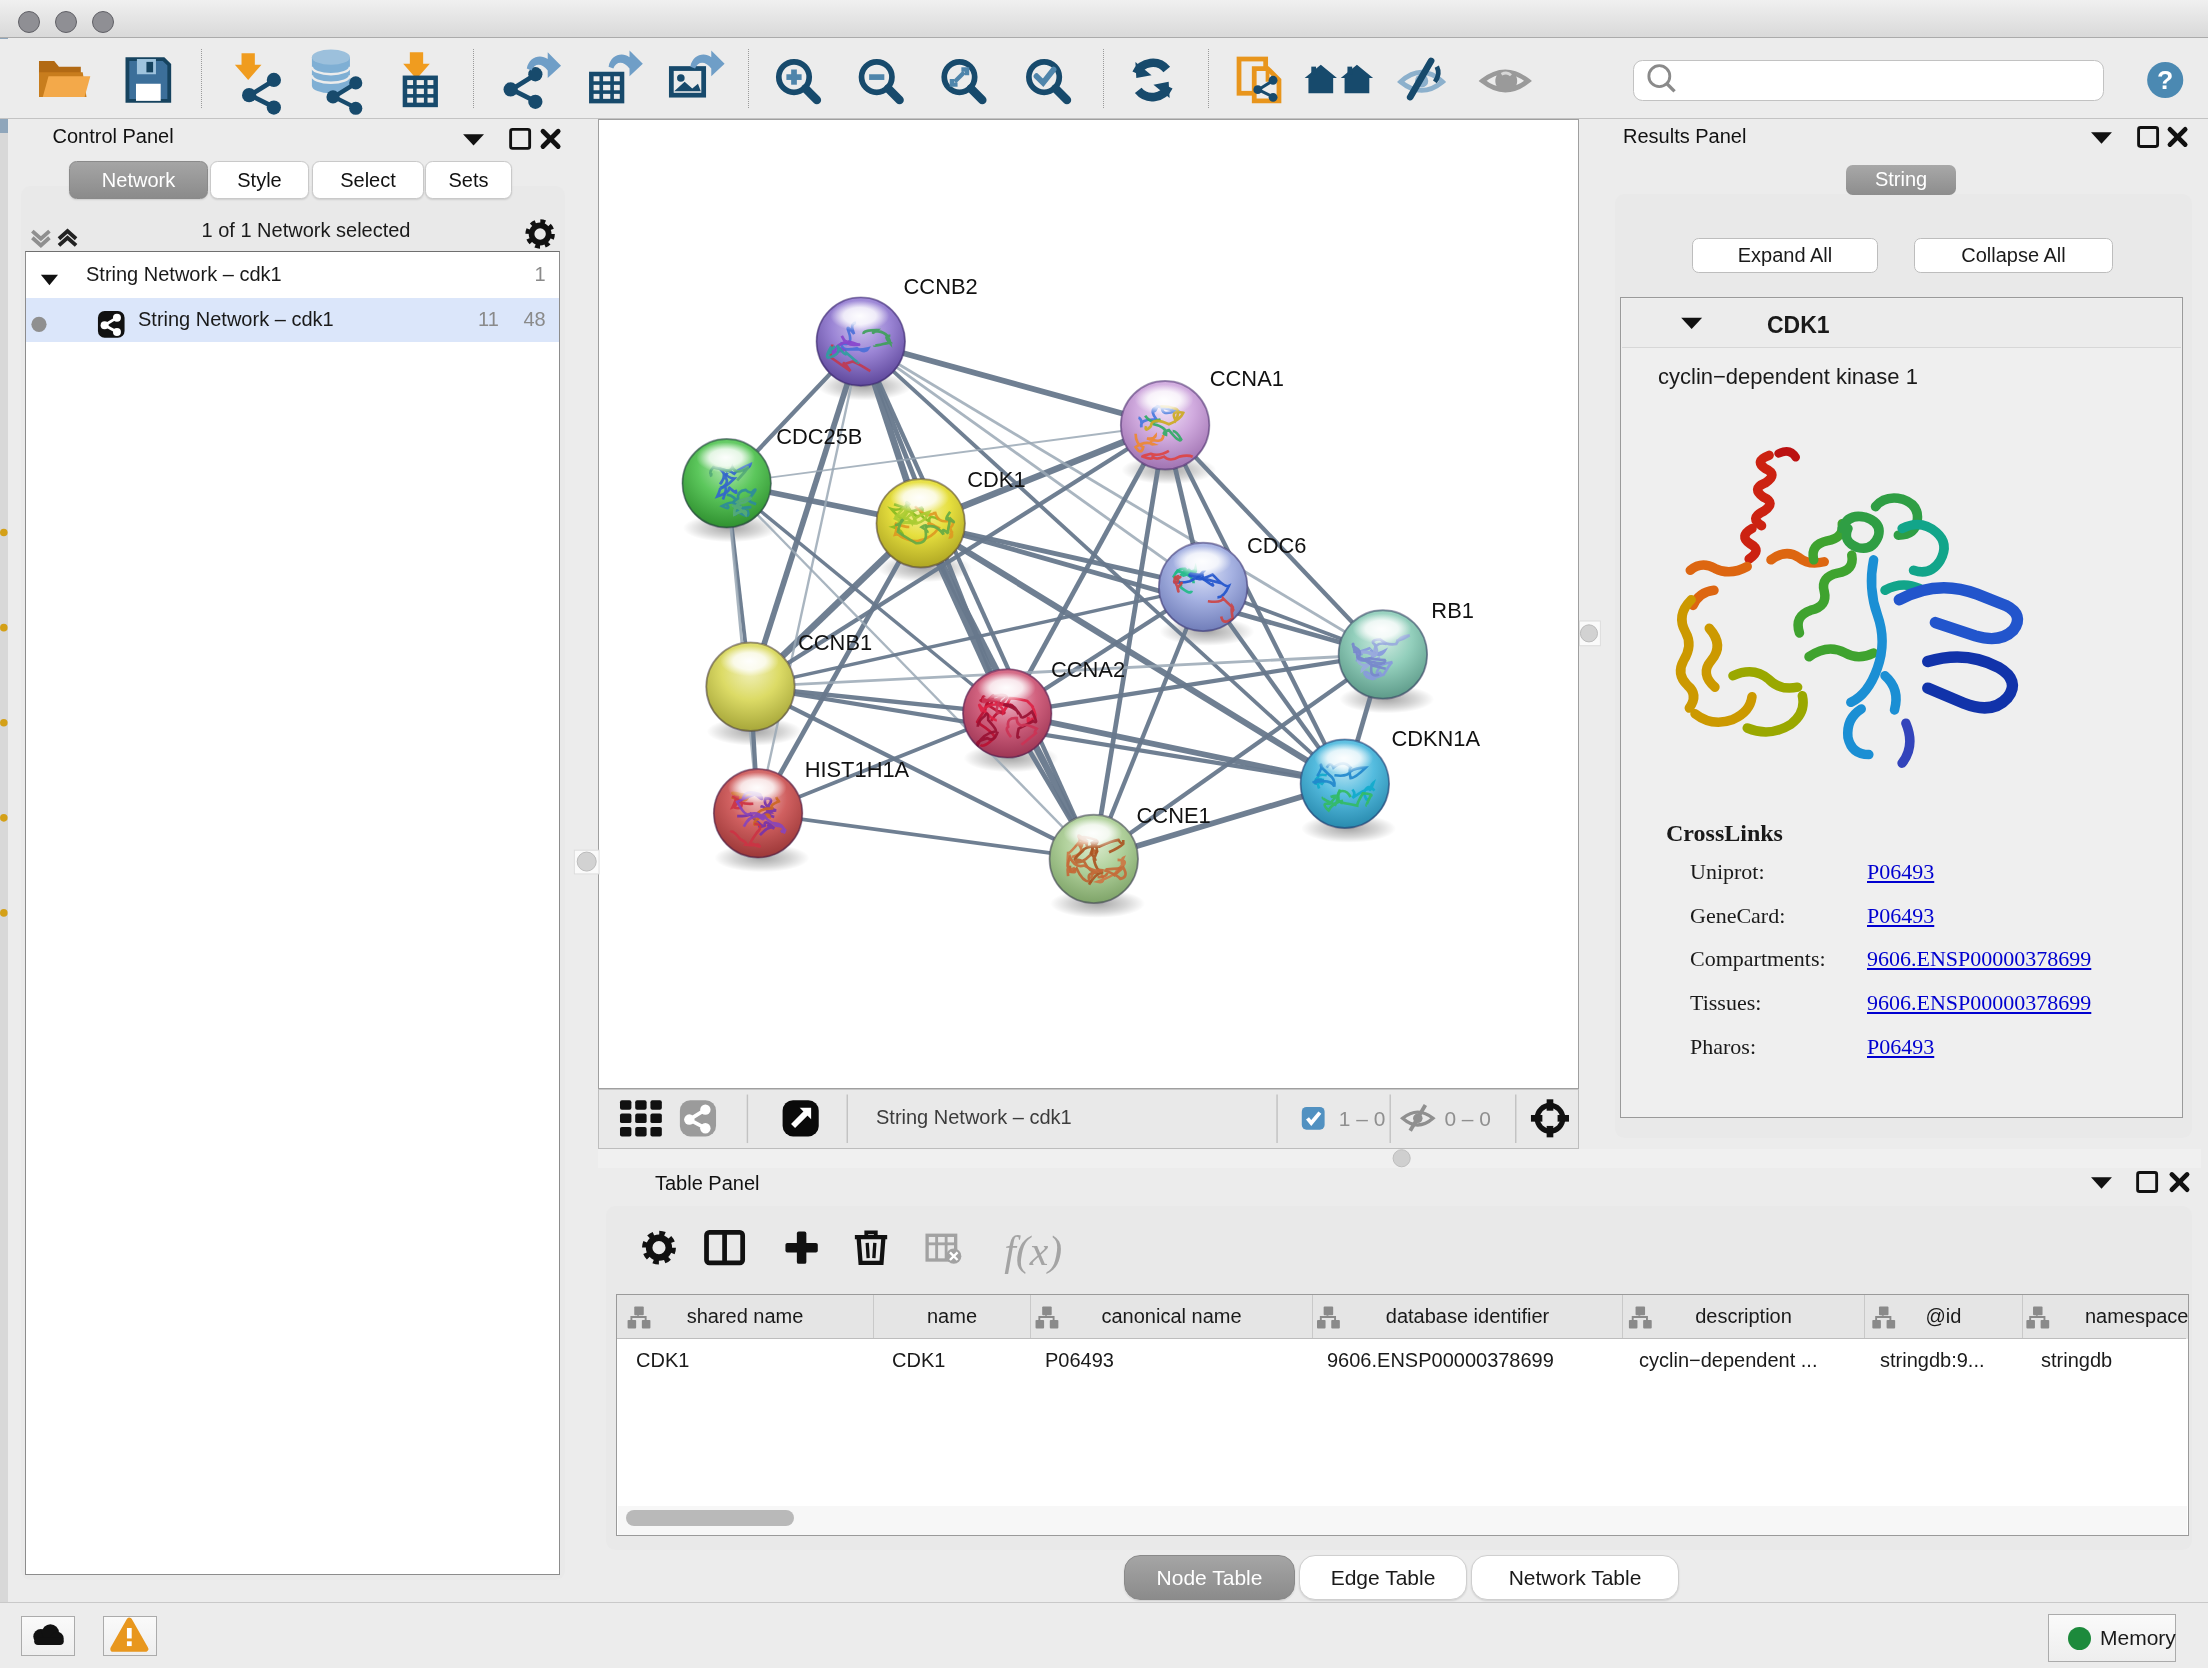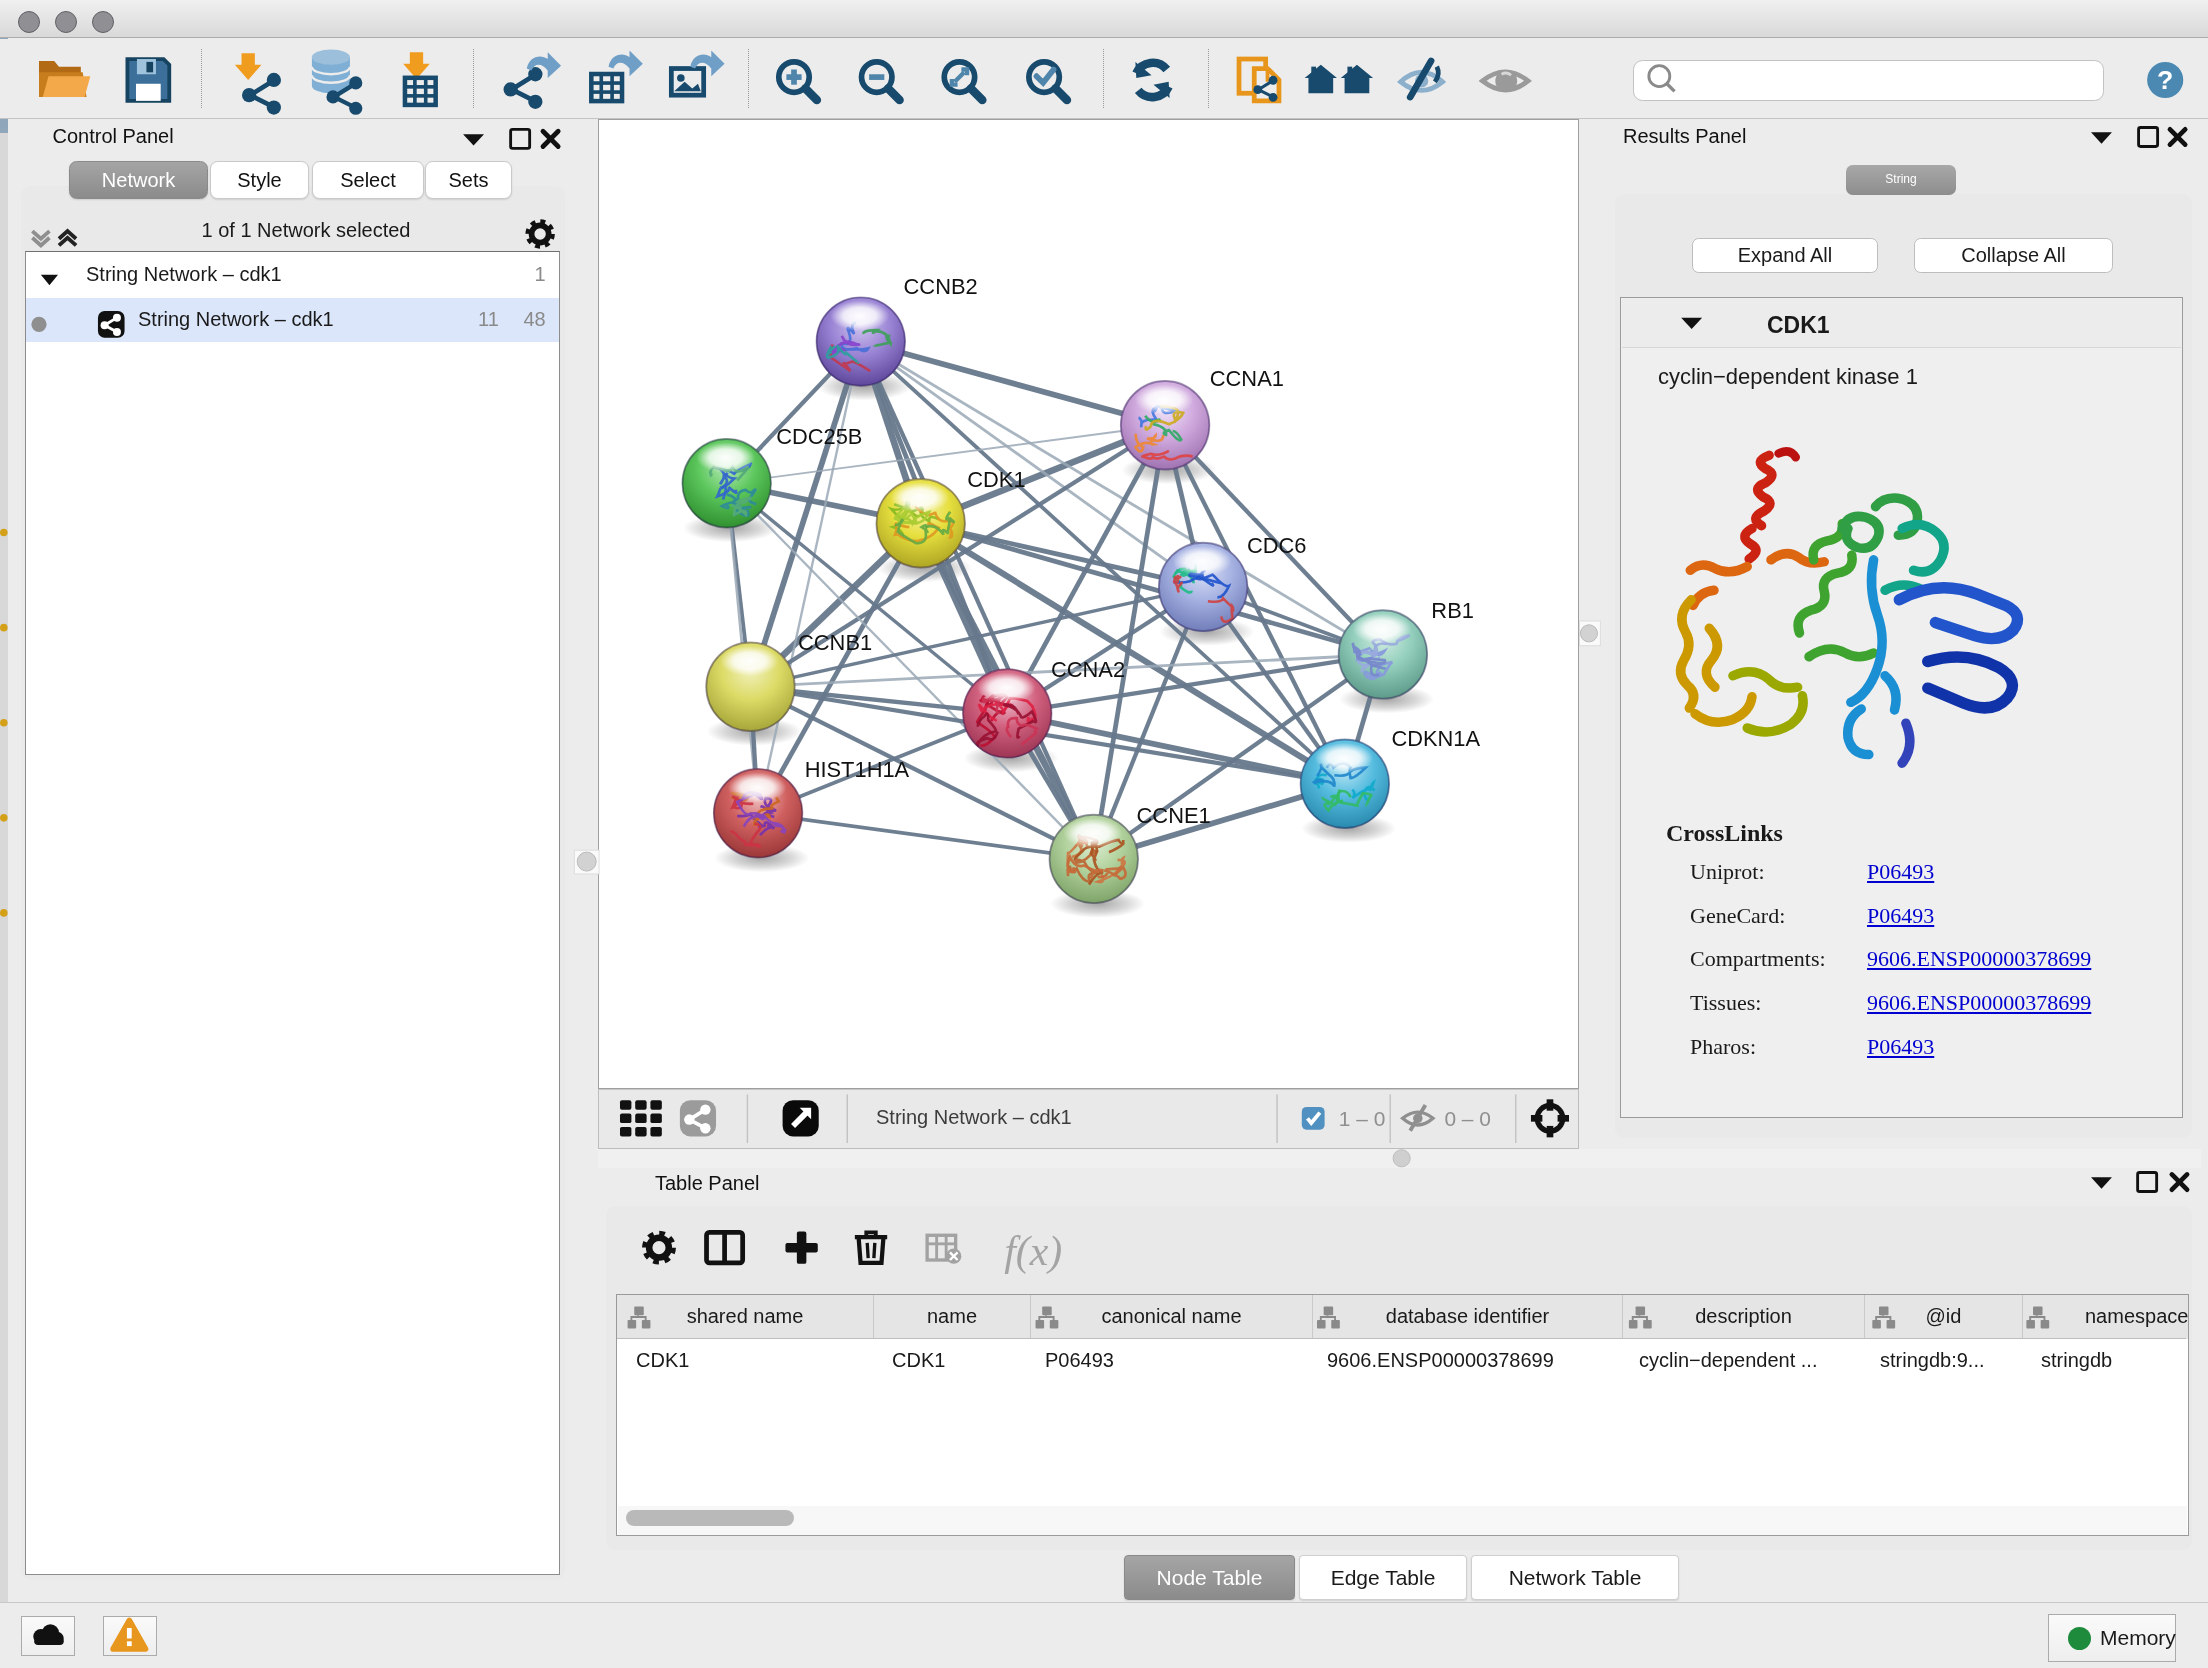--- a/index.html
+++ b/index.html
@@ -44,21 +44,21 @@
   #navbar { left:598px; top:1089px; width:981px; height:60px;
     background:#e9e9e9; border:1px solid #bdbdbd; border-top:1px solid #c6c6c6; }
   #hsplit { left:598px; top:1149px; width:1603px; height:19px; background:#f0f0f0; }
 
   
   #rp-title { left:1623px; top:125px; font-size:20px; color:#111; }
   #rp-container { left:1615px; top:194px; width:577px; height:944px;
     background:#e9e9e9; border-radius:9.5px; }
   #stringtab { left:1846px; top:165px; width:110px; height:30px;
     background:linear-gradient(#a8a8a8,#8d8d8d); border-radius:6.7px; color:#fff;
-    font-size:12px; text-align:center; line-height:29.5px; }
+    font-size:20px; text-align:center; line-height:29.5px; }
   .rbtn { position:absolute; top:238px; height:35px; background:#fff;
     border:1px solid #bdbdbd; border-radius:6.7px; font-size:20px; text-align:center; }
   #rp-inner { left:1620px; top:297px; width:563px; height:821px;
     background:#efefef; border:1.9px solid #9a9a9a; }
   #rp-cdk1head { left:1622px; top:299px; width:559px; height:49px; background:#ececec;
     border-bottom:1px solid #d7d7d7; }
   .serif { font-family:"Liberation Serif", serif; }
   .rlink { color:#0000d0; text-decoration:underline; }
   .rrow { position:absolute; font-size:22px; }
 
@@ -70,21 +70,21 @@
     border:1.9px solid #9a9a9a; }
   .th { position:absolute; top:0; height:44px; background:#e5e5e5;
     border-right:1px solid #c9c9c9; font-size:20px; }
   .thlabel { position:absolute; top:9.5px; width:100%; text-align:center; }
   .td { position:absolute; top:45px; height:43px; font-size:20px; padding-top:8.6px; }
   #tp-scroll { left:618px; top:1506px; width:1569px; height:28.5px; background:#f7f7f7; }
   #tp-pill { left:626px; top:1510px; width:168px; height:16px; background:#b9b9b9; border-radius:8.6px; }
 
   
   .btab { position:absolute; top:1555px; height:45px; font-size:21px; text-align:center;
-    background:#fff; border:1px solid #cfcfcf; border-radius:4px;
+    background:#fff; border:1px solid #cfcfcf; border-radius:16px;
     box-shadow:0 1px 1.9px rgba(0,0,0,.12); }
   .btab.tabsel { background:linear-gradient(#a5a5a5,#8b8b8b); color:#fff; border:1px solid #8a8a8a; }
 
   
   #statusbar { left:0; top:1602px; width:2208px; height:67px; background:#ececec;
     border-top:1px solid #c9c9c9; }
   .sbtn { position:absolute; background:linear-gradient(#fafafa,#eeeeee);
     border:1px solid #ababab; }
 </style>
 </head>

